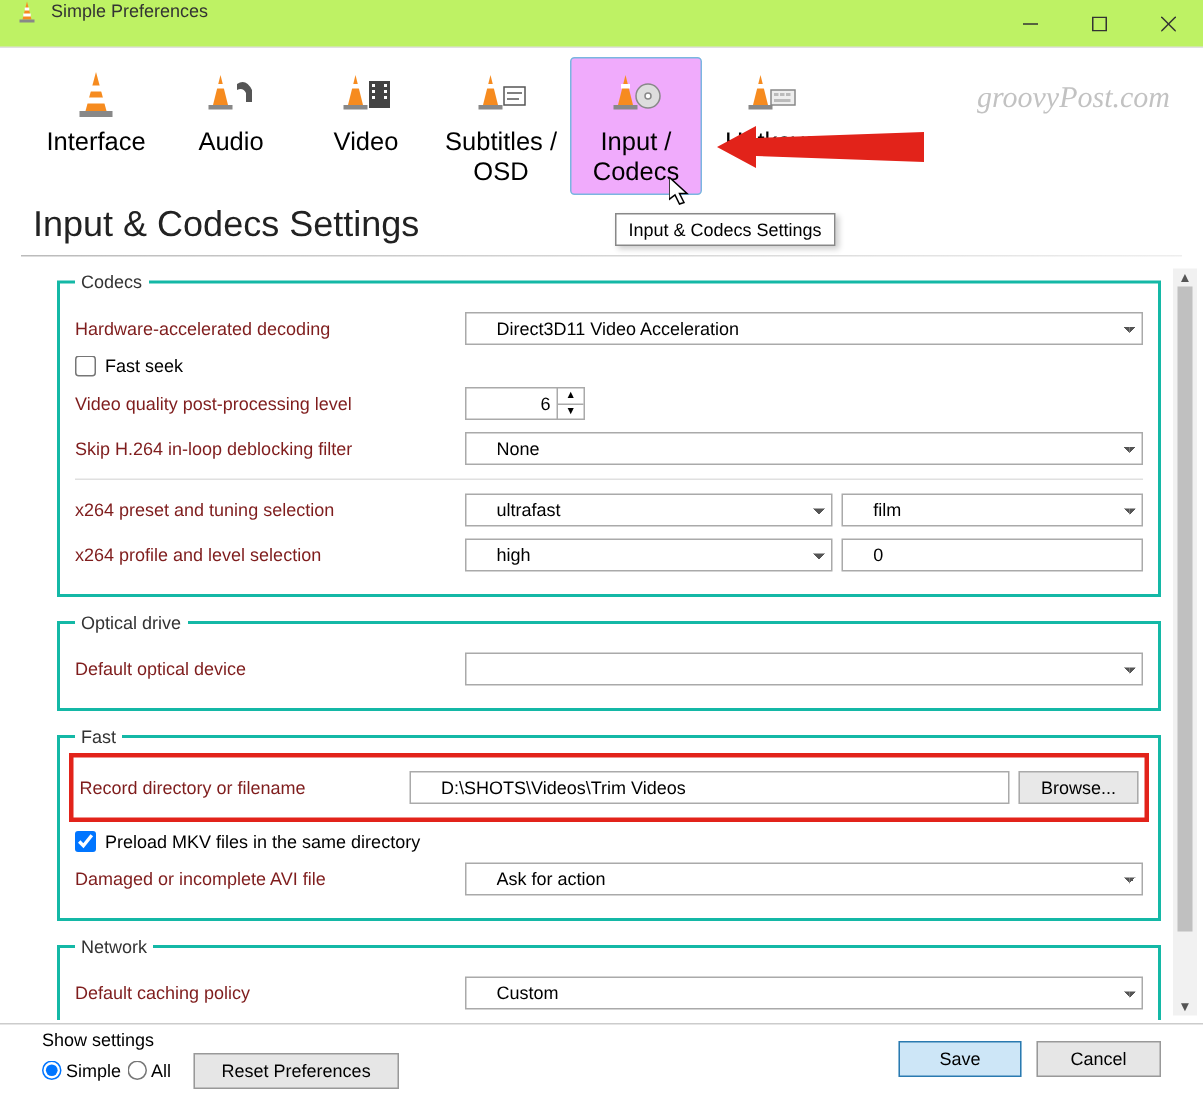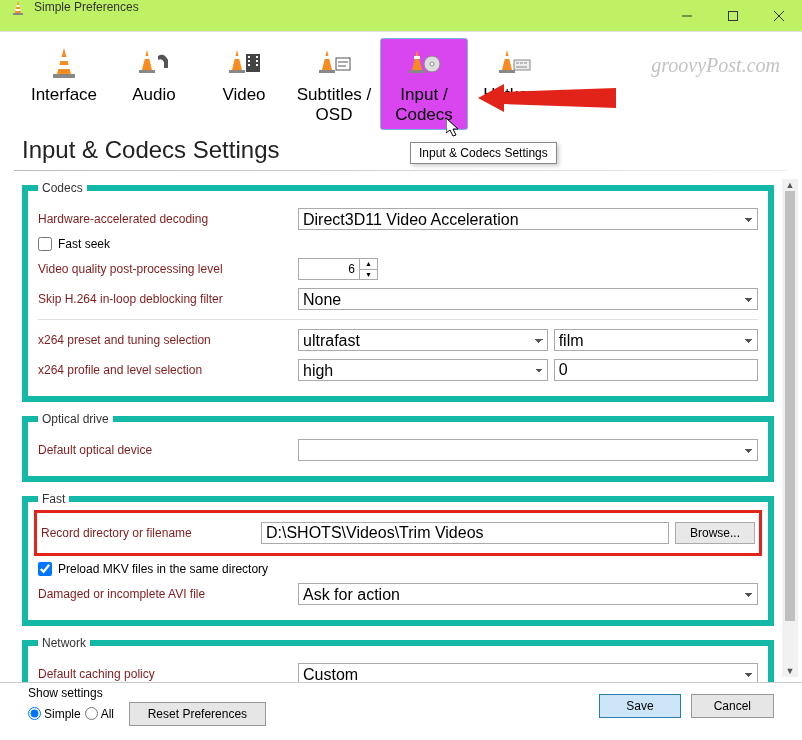--- a/index.html
+++ b/index.html
@@ -5,44 +5,44 @@
 * { box-sizing: border-box; margin: 0; padding: 0; font-family: "Segoe UI", Tahoma, sans-serif; }
 body { background: #fff; width: 802px; height: 740px; overflow: hidden; position: relative; }
 
 .titlebar { height: 32px; background: #bef264; display: flex; align-items: flex-start; border-bottom: 1px solid #e0e0e0; }
 .titlebar .vlc-logo { width: 16px; height: 16px; margin: 0 8px 0 10px; }
 .titlebar .title { font-size: 12px; color: #333; flex: 1; }
 .win-btn { width: 46px; height: 32px; display: flex; align-items: center; justify-content: center; color: #333; cursor: pointer; }
 
 .tabbar { display: flex; padding: 6px 20px 0 20px; gap: 2px; }
 .tab { width: 88px; text-align: center; padding: 6px 2px 4px 2px; border: 1px solid transparent; border-radius: 3px; cursor: pointer; font-size: 17px; }
-.tab.selected { background: #d946ef; border-color: #7ab6e0; }
+.tab.selected { background: #f0abfc; border-color: #7ab6e0; }
 .tab .icon-wrap { height: 36px; display: flex; align-items: center; justify-content: center; margin-bottom: 4px; }
 
 .heading { font-size: 24px; font-weight: 400; color: #222; padding: 6px 22px 4px 22px; }
 .hr { height: 1px; background: linear-gradient(to right, #bbb, #eee); margin: 2px 14px 6px 14px; }
 
 .tooltip { position: absolute; left: 410px; top: 142px; background: #fff; border: 1px solid #888; padding: 3px 8px; font-size: 12px; box-shadow: 2px 2px 4px rgba(0,0,0,0.2); }
 
 .content { position: relative; height: 505px; padding: 0 22px 0 14px; overflow: hidden; }
 .scroller { height: 100%; padding-right: 6px; }
 .scrollbar { position: absolute; right: 4px; top: 2px; width: 16px; height: 498px; background: #f1f1f1; }
 .scrollbar .thumb { position: absolute; width: 10px; left: 3px; top: 12px; height: 430px; background: #c0c0c0; }
 .scrollbar .arrow { position: absolute; width: 16px; height: 12px; display:flex; align-items:center; justify-content:center; font-size:9px; color:#555;}
 .scrollbar .arrow.up { top: 0; }
 .scrollbar .arrow.down { bottom: 0; }
 
-fieldset { border: 6px solid #14b8a6; margin: 4px 0 10px 8px; padding: 8px 10px 10px 10px; }
+fieldset { border: 2px solid #14b8a6; margin: 4px 0 10px 24px; padding: 8px 10px 10px 10px; }
 legend { font-size: 12px; color: #333; padding: 0 4px; }
 
 .row { display: flex; align-items: center; min-height: 28px; margin: 2px 0; }
 .row label.lbl { font-size: 12px; color: #7f1d1d; width: 260px; flex-shrink: 0; }
 .row .ctrl { flex: 1; display: flex; gap: 6px; }
 
-select.combo, input.text { border: 1px solid #aaa; background: #fff; font-size: 16px; height: 22px; padding: 0 4px; width: 100%; }
+select.combo, input.text { border: 1px solid #aaa; background: #fff; font-size: 12px; height: 22px; padding: 0 20px; width: 100%; }
 select.combo { appearance: none; padding-right: 18px; background-image: linear-gradient(45deg, transparent 50%, #555 50%), linear-gradient(135deg, #555 50%, transparent 50%); background-position: right 8px top 9px, right 4px top 9px; background-size: 4px 4px, 4px 4px; background-repeat: no-repeat; }
 .spinner { display:flex; width: 80px; }
 .spinner input { text-align: right; border:1px solid #aaa; height:22px; width:62px; font-size:12px; padding-right:4px;}
 .spinner .spins { border:1px solid #aaa; border-left:none; width:18px; display:flex; flex-direction:column; }
 .spinner .spins span { flex:1; font-size:7px; display:flex; align-items:center; justify-content:center; border-bottom:1px solid #aaa; cursor:pointer;}
 .spinner .spins span:last-child { border-bottom:none; }
 
 .checkbox-row { display: flex; align-items: center; gap: 6px; margin: 4px 0; }
 .checkbox-row input[type=checkbox] { width: 14px; height: 14px; }
 .checkbox-row span { font-size: 12px; }

